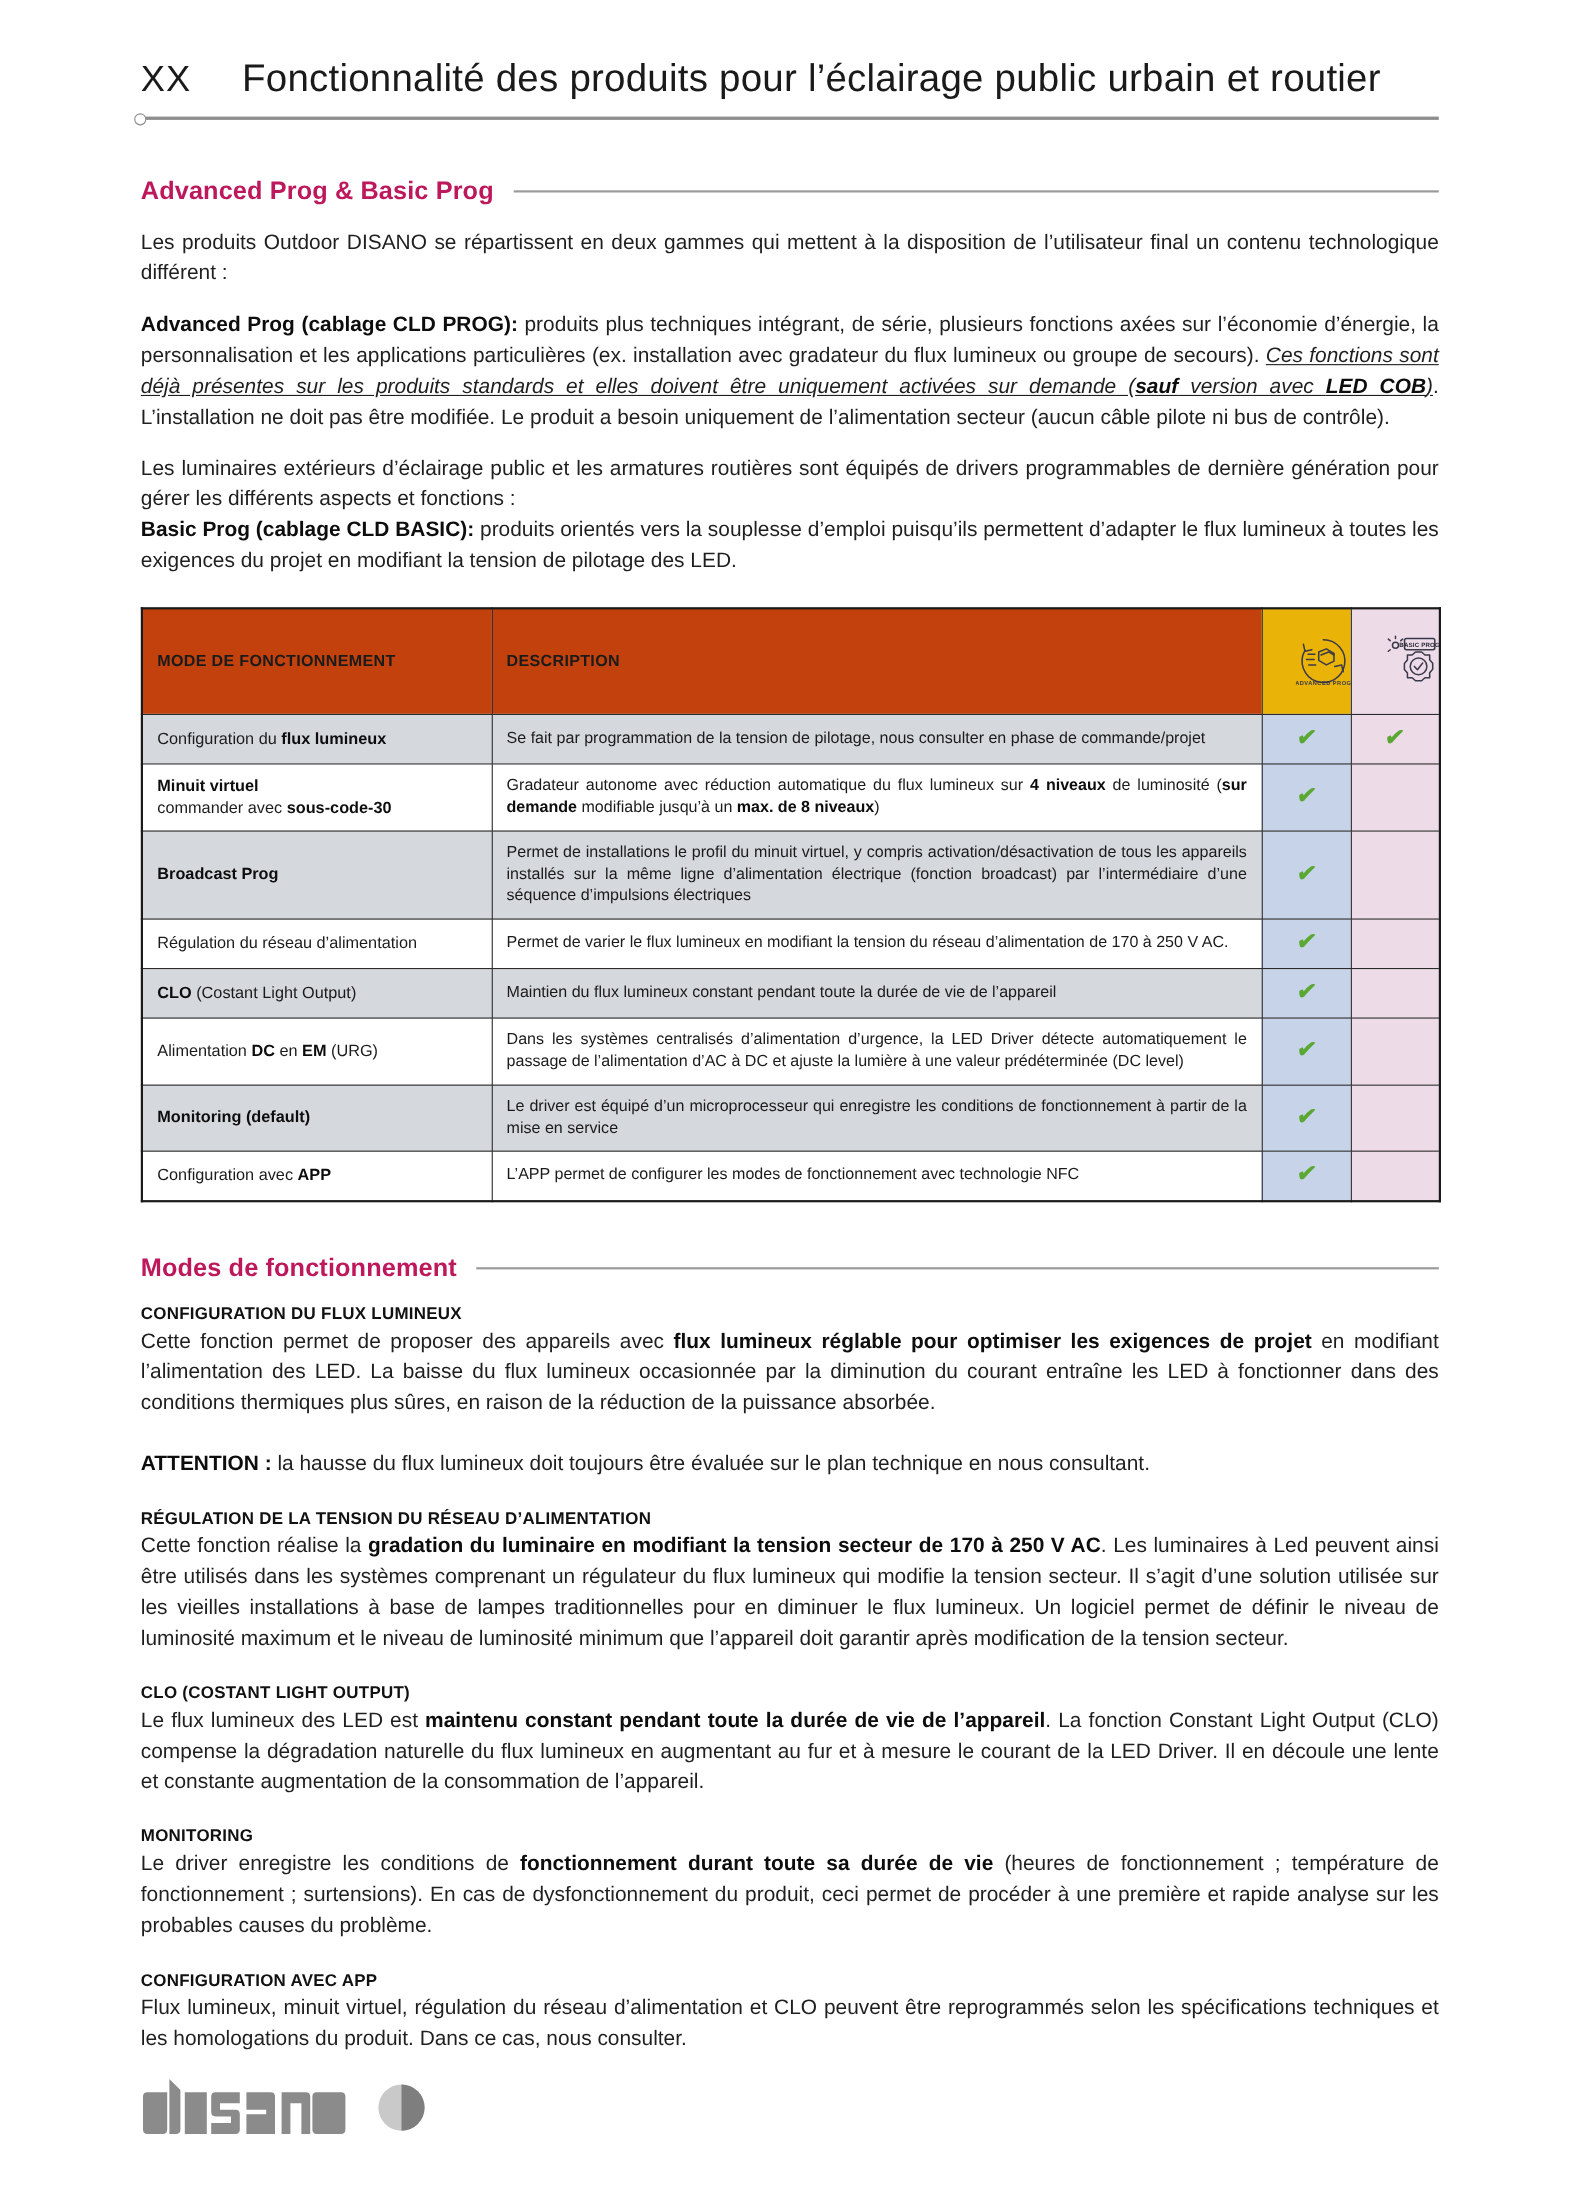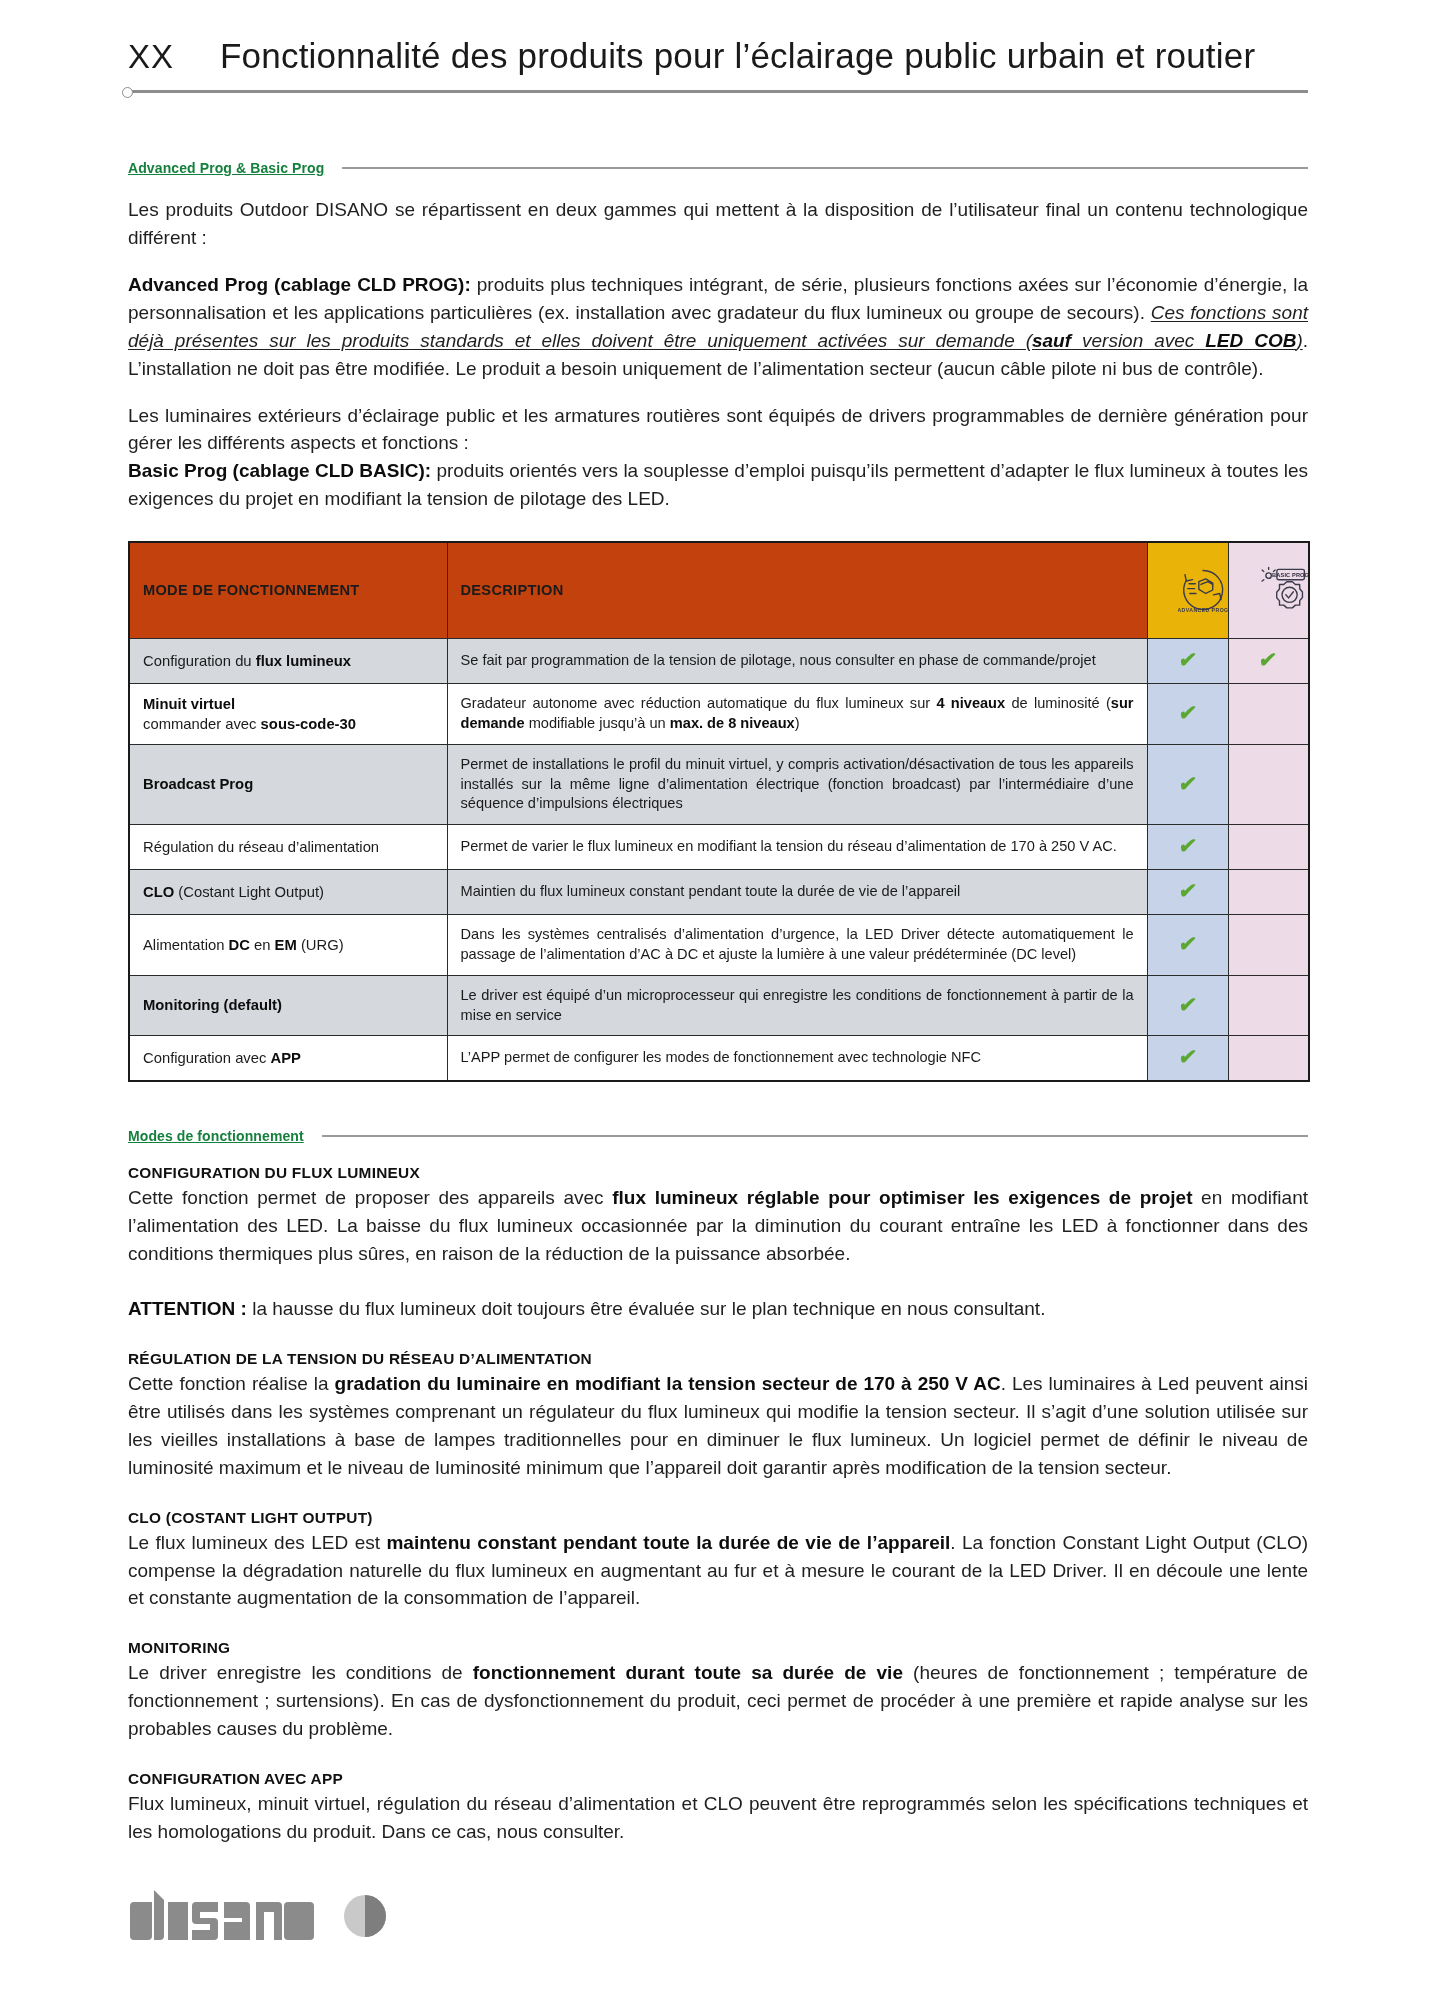--- a/index.html
+++ b/index.html
@@ -27,21 +27,21 @@
     display: flex;
     align-items: baseline;
     gap: 46px;
     font-size: 35px;
     font-weight: 400;
     letter-spacing: 0.2px;
     color: #1a1a1a;
     white-space: nowrap;
   }
   .header-num { font-size: 33px; letter-spacing: 1px; }
-  .header-title { font-size: 35px; }
+  .header-title { font-size: 35px; margin-top: 16px; }
   .header-rule {
     margin-top: 14px;
     height: 3px;
     background: #8d8d8d;
     position: relative;
     width: 1180px;
   }
   .header-rule::before {
     content: "";
     position: absolute;
@@ -55,26 +55,25 @@
   }
 
   
   .section-head {
     display: flex;
     align-items: center;
     gap: 18px;
     margin: 0 0 20px 0;
   }
   .section-head .sh-text {
-    font-size: 14px;
+    font-size: 23px;
     font-weight: 700;
-    color: #15803d;
+    color: #be185d;
     white-space: nowrap;
     letter-spacing: 0.1px;
-    text-decoration: underline;
   }
   .section-head .sh-rule {
     flex: 1;
     height: 2px;
     background: #9b9b9b;
   }
 
   
   .content {
     position: absolute;

